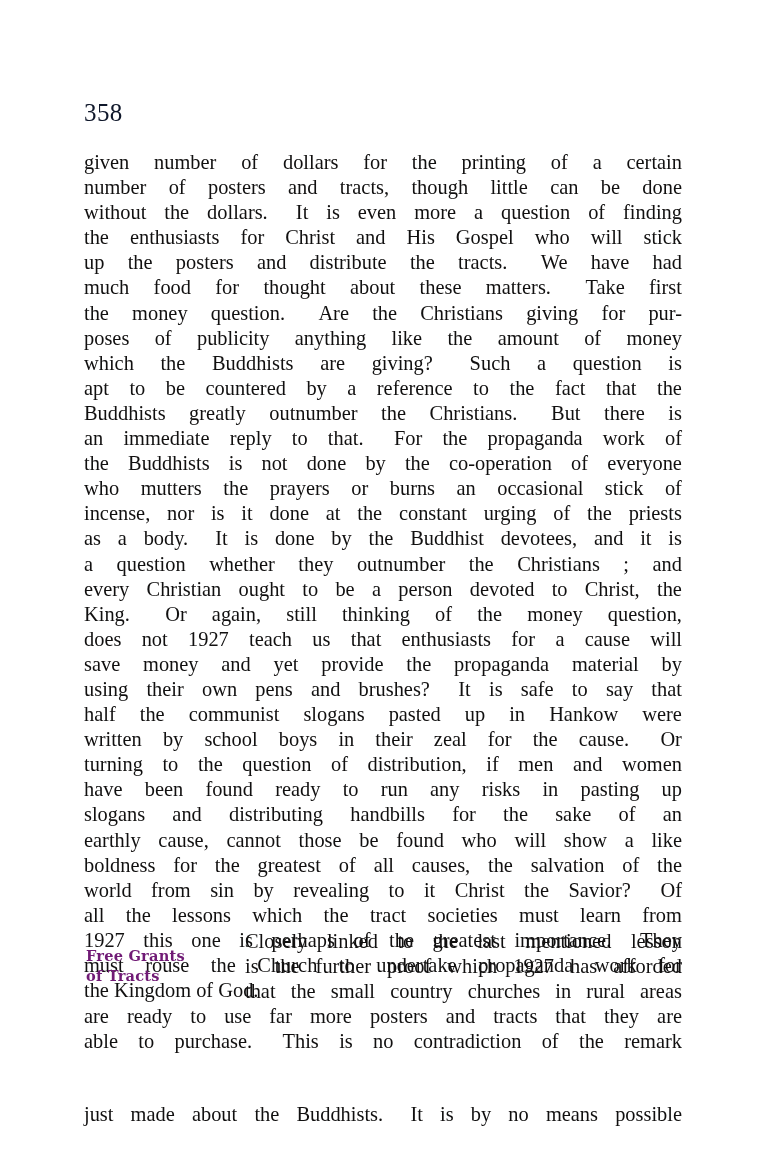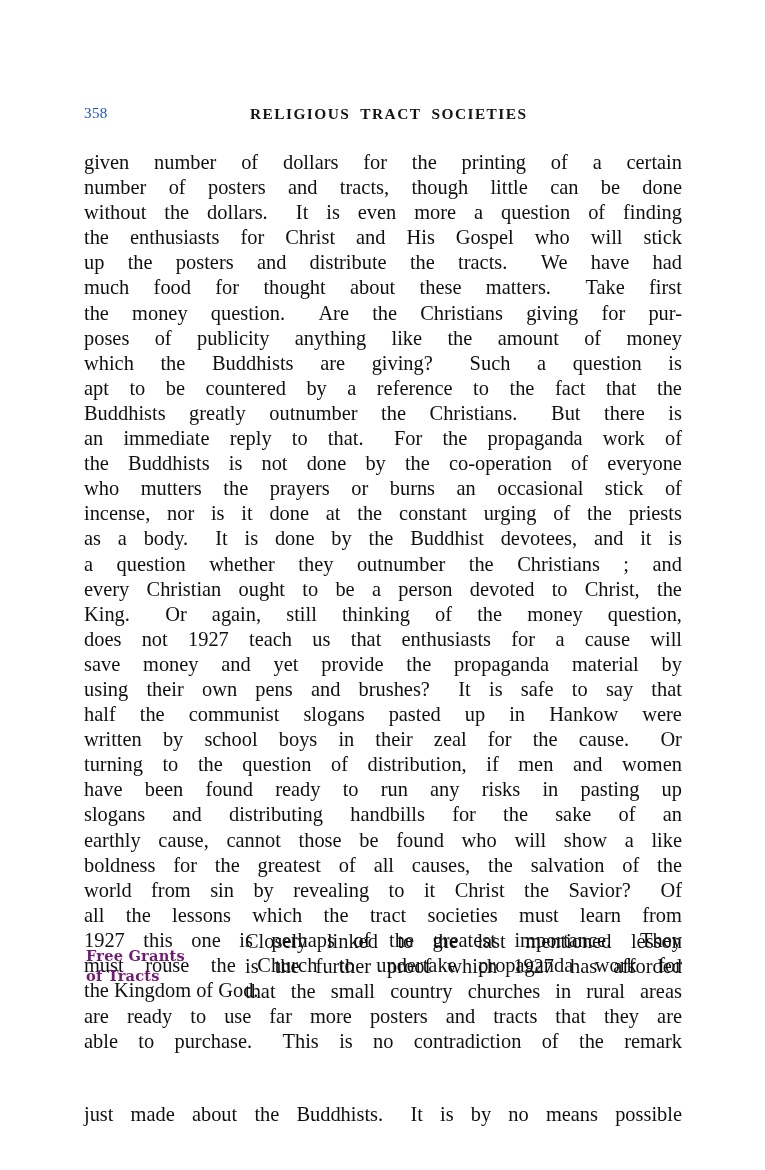--- a/index.html
+++ b/index.html
@@ -29,24 +29,24 @@
     position: absolute;
     left: 84px;
     top: 100px;
     width: 597px;
     height: 26px;
   }
   .folio {
     position: absolute;
     left: 0;
     top: 0;
-    font-size: 15px;
+    font-size: 25px;
     line-height: 26px;
     letter-spacing: 0.4px;
-    color: #1d4ed8;
+    color: #0f172a;
   }
   .head-title {
     position: absolute;
     left: 166px;
     top: 2px;
     font-size: 15.4px;
     line-height: 24px;
     font-weight: 700;
     letter-spacing: 1.45px;
     word-spacing: 5px;
@@ -104,21 +104,20 @@
     width: 598px;
   }
 </style>
 </head>
 <body>
 
 <div class="page">
 
   <div class="running-head">
     <div class="folio">358</div>
-    <div class="head-title">RELIGIOUS TRACT SOCIETIES</div>
   </div>
 
   <div class="textblock" id="para1">
       <div class="j" style="width: 598px;">
         <span>given</span>
         <span>number</span>
         <span>of</span>
         <span>dollars</span>
         <span>for</span>
         <span>the</span>

